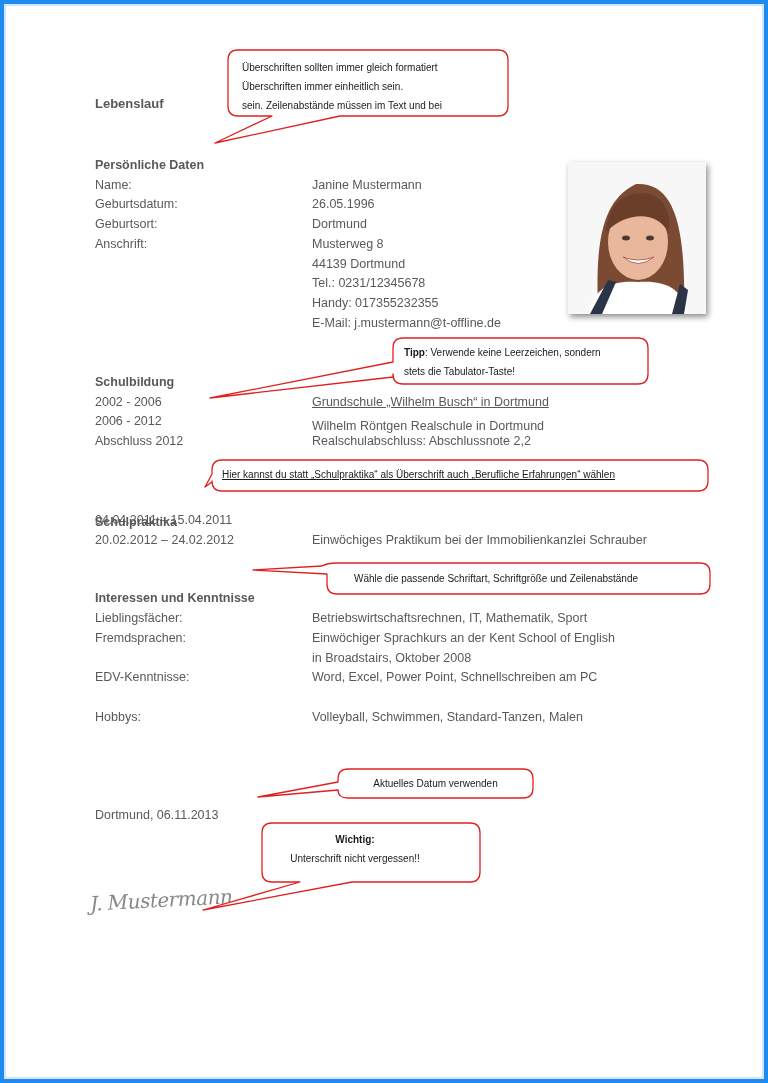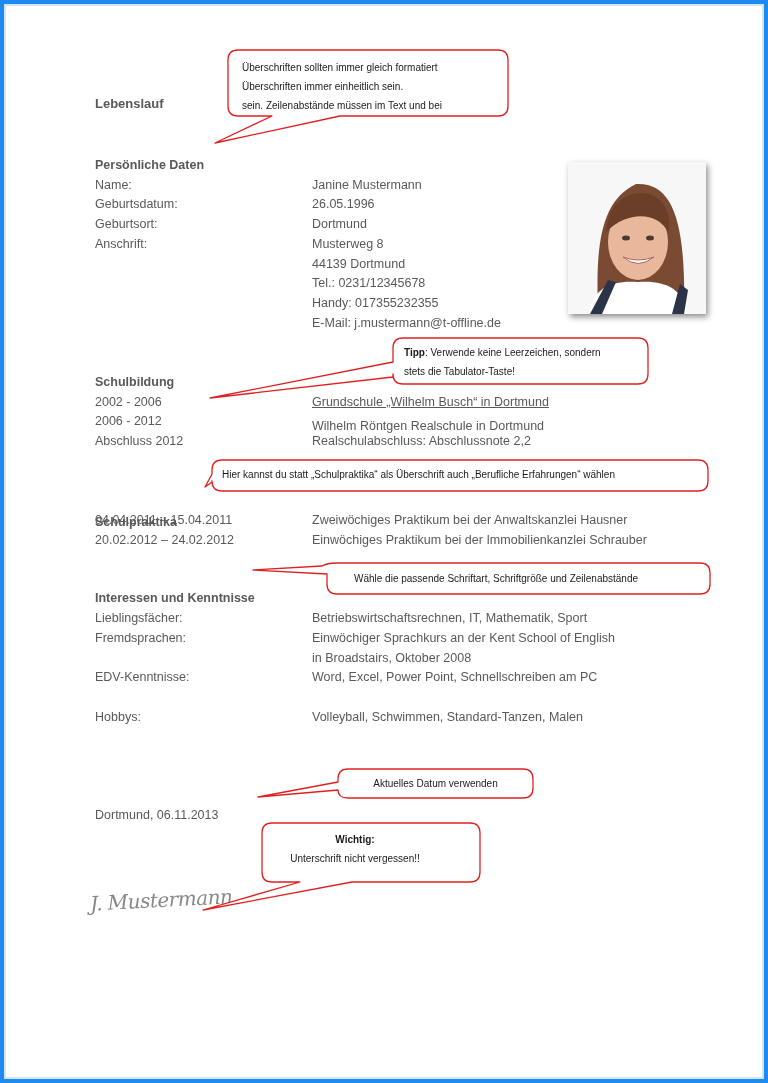--- a/index.html
+++ b/index.html
@@ -60,21 +60,20 @@
   <div class="t h lbl" style="top:374px;">Schulbildung</div>
   <div class="t lbl" style="top:394px;">2002 - 2006</div>
   <div class="t val" style="top:394px;text-decoration:underline;">Grundschule „Wilhelm Busch“ in Dortmund</div>
   <div class="t lbl" style="top:413px;">2006 - 2012</div>
   <div class="t val" style="top:418px;">Wilhelm Röntgen Realschule in Dortmund</div>
   <div class="t lbl" style="top:433px;">Abschluss 2012</div>
   <div class="t val" style="top:433px;">Realschulabschluss: Abschlussnote 2,2</div>
 
   <div class="t h lbl" style="top:514px;">Schulpraktika</div>
   <div class="t lbl" style="top:512px;">04.04.2011 – 15.04.2011</div>
-  <div class="t val" style="top:512px;">Zweiwöchiges Praktikum bei der Anwaltskanzlei Hausner</div>
   <div class="t lbl" style="top:532px;">20.02.2012 – 24.02.2012</div>
   <div class="t val" style="top:532px;">Einwöchiges Praktikum bei der Immobilienkanzlei Schrauber</div>
 
   <div class="t h lbl" style="top:590px;">Interessen und Kenntnisse</div>
   <div class="t lbl" style="top:610px;">Lieblingsfächer:</div>
   <div class="t val" style="top:610px;">Betriebswirtschaftsrechnen, IT, Mathematik, Sport</div>
   <div class="t lbl" style="top:630px;">Fremdsprachen:</div>
   <div class="t val" style="top:630px;">Einwöchiger Sprachkurs an der Kent School of English</div>
   <div class="t val" style="top:650px;">in Broadstairs, Oktober 2008</div>
   <div class="t lbl" style="top:669px;">EDV-Kenntnisse:</div>
@@ -107,21 +106,21 @@
   <div>Überschriften sollten immer gleich formatiert</div>
   <div>Überschriften immer einheitlich sein.</div>
   <div>sein. Zeilenabstände müssen im Text und bei</div>
 </div>
 
 <div class="ctext" style="left:404px;top:343px;">
   <div><b>Tipp</b><span>: Verwende keine Leerzeichen, sondern</span></div>
   <div>stets die Tabulator-Taste!</div>
 </div>
 
-<div class="ctext" style="left:222px;top:465px;">Hier kannst du statt „Schulpraktika“ als Überschrift auch „Berufliche Erfahrungen“ wählen</div>
+<div class="ctext" style="left:222px;top:465px;text-decoration:underline;">Hier kannst du statt „Schulpraktika“ als Überschrift auch „Berufliche Erfahrungen“ wählen</div>
 
 <div class="ctext" style="left:354px;top:569px;">Wähle die passende Schriftart, Schriftgröße und Zeilenabstände</div>
 
 <div class="ctext center" style="left:338px;top:774px;width:195px;">Aktuelles Datum verwenden</div>
 
 <div class="ctext center" style="left:262px;top:830px;width:186px;">
   <div style="font-weight:bold;">Wichtig:</div>
   <div>Unterschrift nicht vergessen!!</div>
 </div>
 

